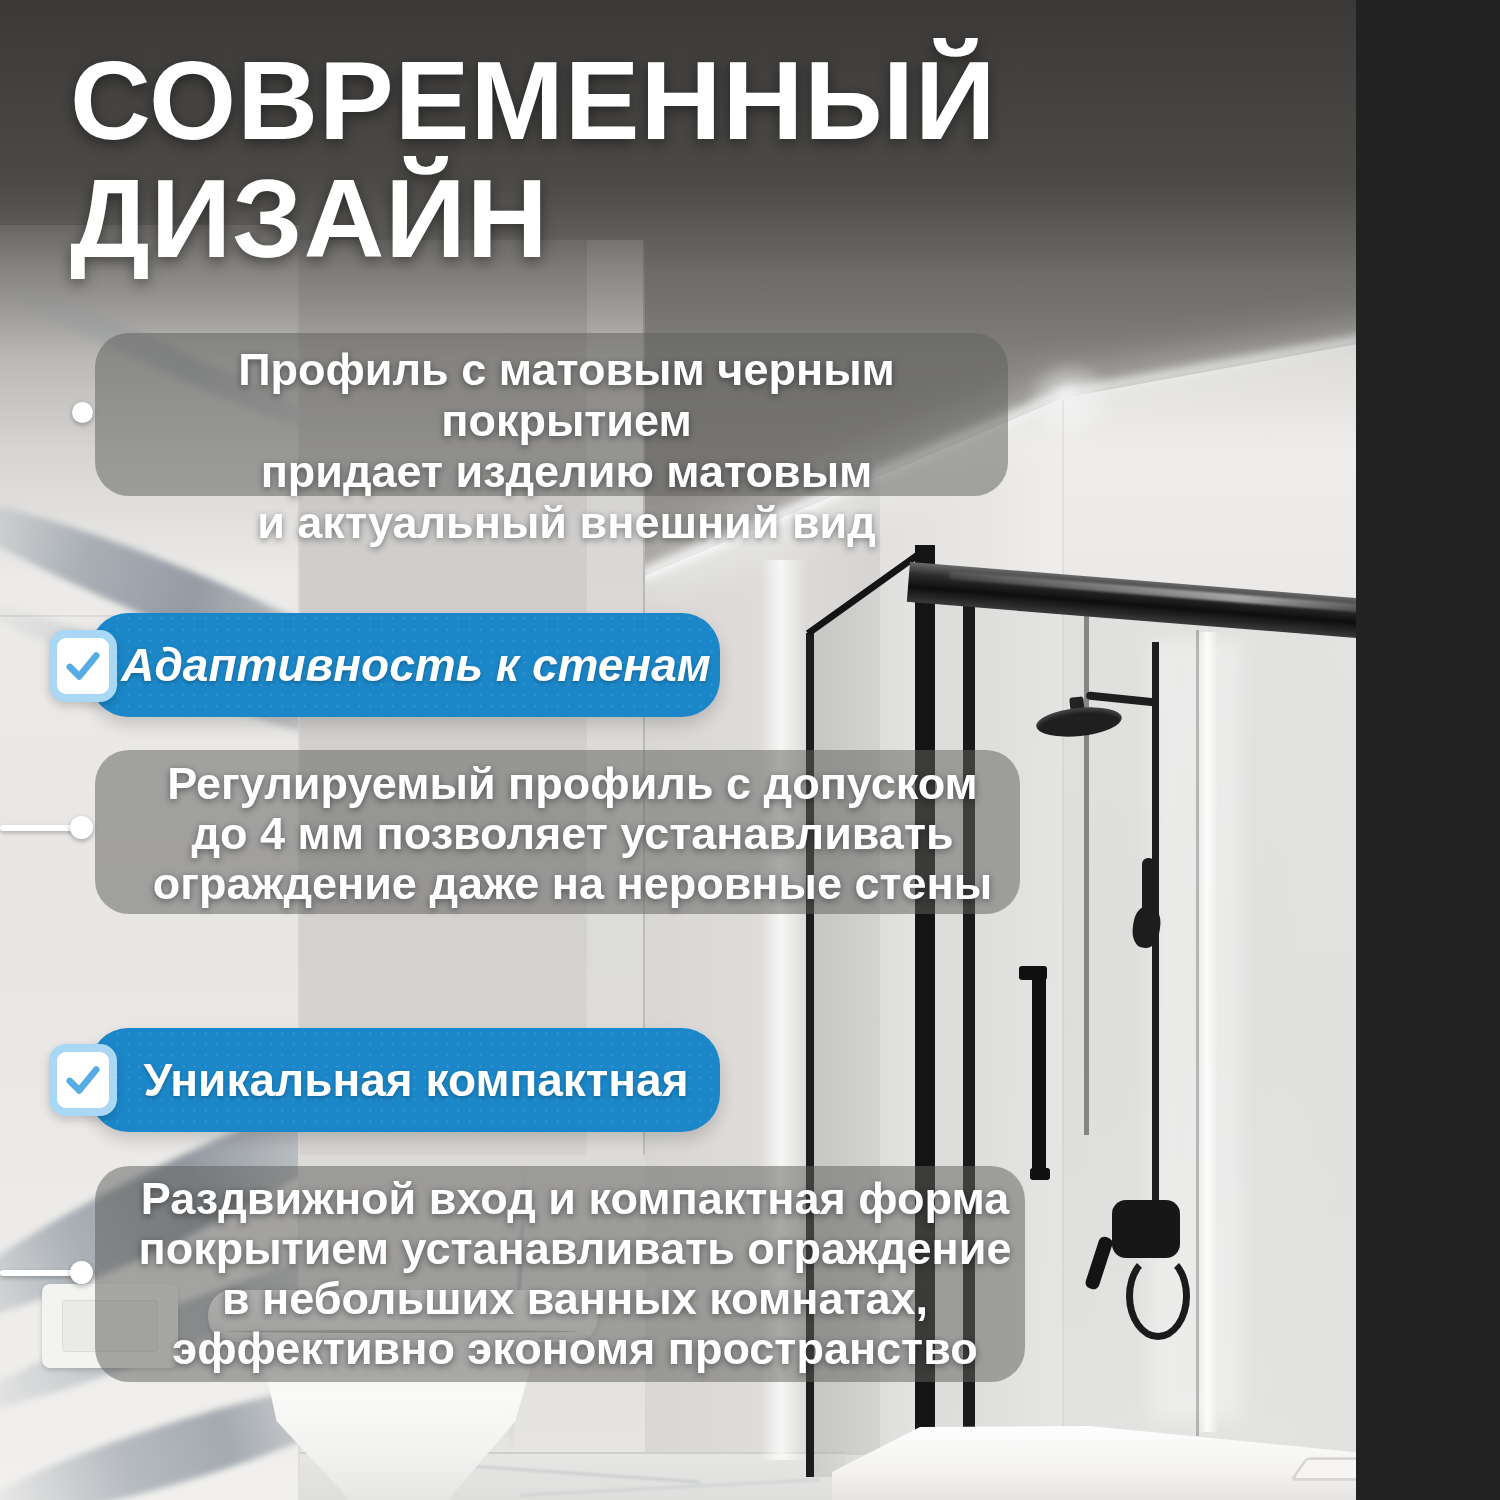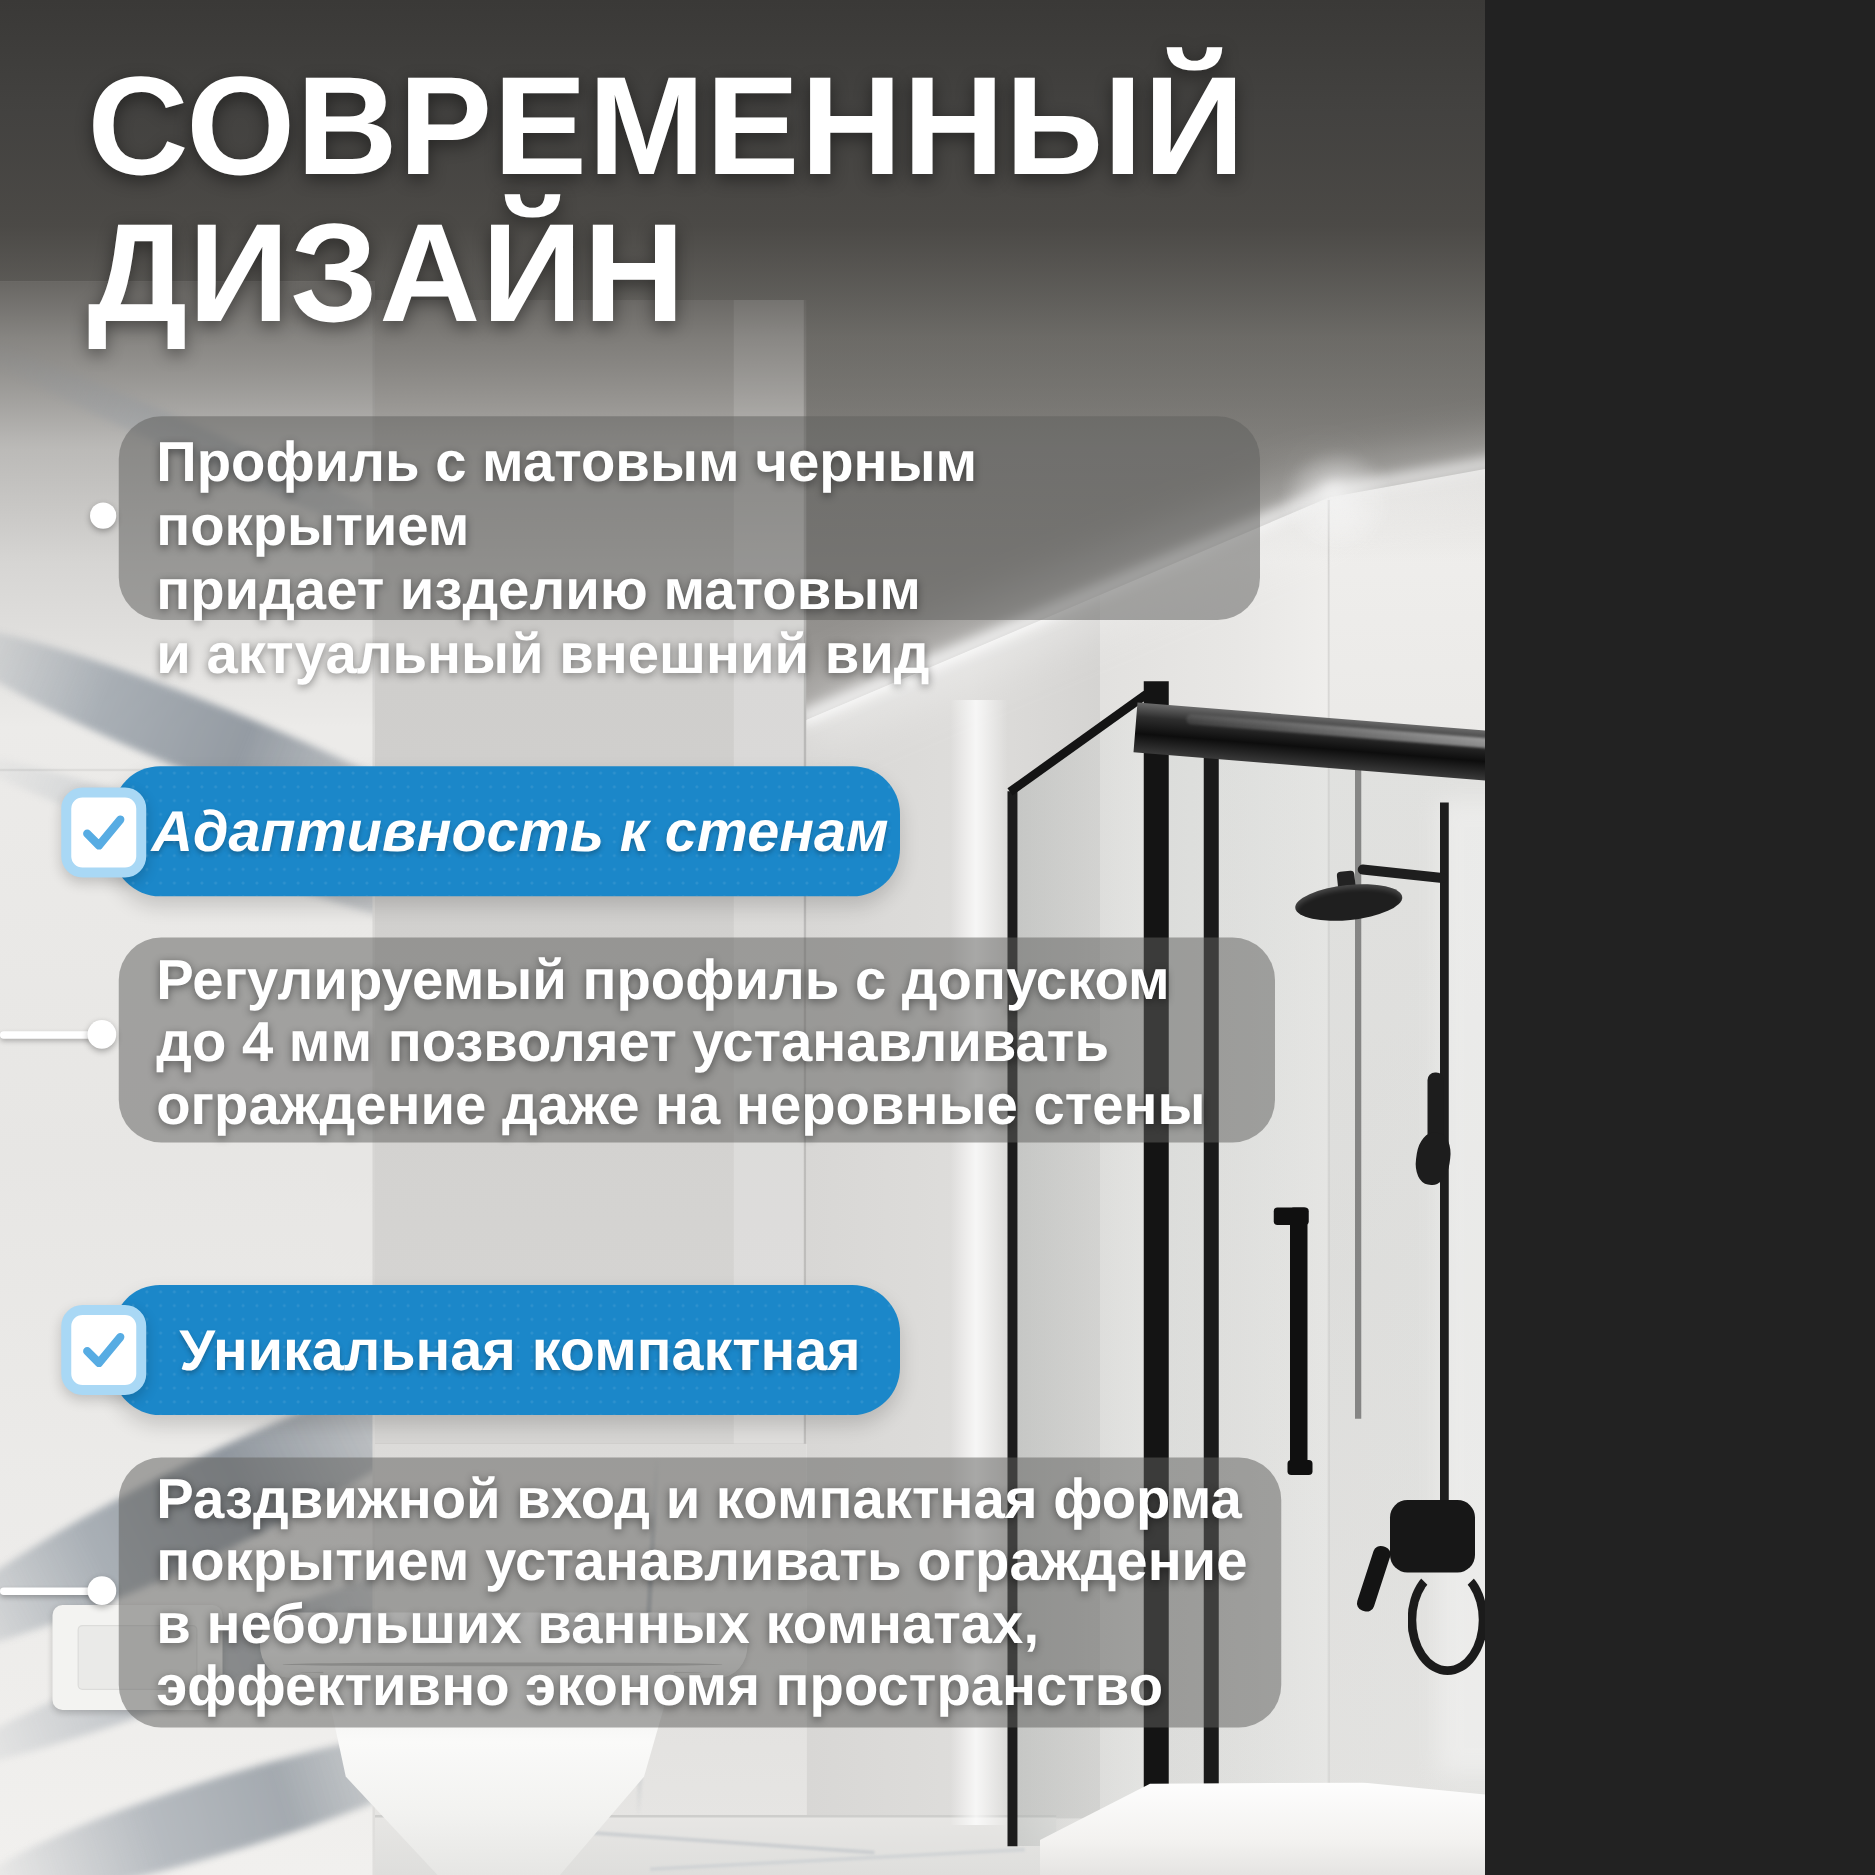--- a/index.html
+++ b/index.html
@@ -1,17 +1,17 @@
 <!DOCTYPE html>
 <html><head>
 <meta charset="utf-8">
 <style>
   html,body{margin:0;padding:0;background:#222;}
   .canvas{
-    position:relative;width:1188px;height:1500px;overflow:hidden;
+    position:relative;width:1356px;height:1500px;overflow:hidden;
     font-family:"Liberation Sans",sans-serif;background:#dadad8;
   }
   .canvas *{position:absolute;box-sizing:border-box;}
 
   
   .wall-base{left:0;top:0;width:1500px;height:1500px;
     background:linear-gradient(180deg,#8f8d8a 0%,#b9b7b4 18%,#dcdbd9 32%,#e4e3e1 60%,#eceae8 100%);}
   .ceiling{left:0;top:0;width:1500px;height:700px;
     clip-path:polygon(0 0,1500px 0,1500px 320px,1065px 398px,558px 613px,0 655px);
     background:linear-gradient(180deg,#565450 0%,#71706c 35%,#8d8b88 65%,#a3a19e 90%,#b0aeab 100%);}
@@ -111,21 +111,21 @@
   .drain{left:1298px;top:1456px;width:70px;height:26px;background:#f6f5f3;border:3px solid #d6d5d3;border-radius:5px;transform:skewX(-35deg) scaleY(.9);}
 
   .top-overlay{left:0;top:0;width:1500px;height:1500px;pointer-events:none;
     background:linear-gradient(180deg,#3a3937 0%,#434240 6%,rgba(70,68,65,.85) 12%,rgba(100,98,94,.5) 18%,rgba(140,138,134,.2) 24%,rgba(160,158,154,0) 30%);}
   .title{left:70px;top:42px;width:1100px;font-size:112px;line-height:118px;font-weight:bold;color:#fff;
     letter-spacing:1px;text-shadow:0 4px 14px rgba(0,0,0,.45);margin:0;}
   .title span{position:static;display:block;}
 
   .panel{border-radius:34px;background:rgba(95,95,93,.52);color:#fff;font-weight:bold;
     text-shadow:0 2px 7px rgba(0,0,0,.45);}
-  .panel .pline{position:static;display:block;}
+  .panel .pline{position:static;display:block;text-align:center;}
   .intro-panel{left:95px;top:333px;width:913px;height:163px;padding:11px 0 0 30px;font-size:45px;line-height:51px;}
   .bullet-dot{left:72px;top:402px;width:21px;height:21px;border-radius:50%;background:#fff;box-shadow:0 2px 5px rgba(0,0,0,.3);}
 
   .badge{left:90px;width:630px;height:104px;border-radius:38px;display:flex;align-items:center;justify-content:center;
     padding-left:22px;font-size:46px;font-weight:bold;color:#fff;box-shadow:0 8px 16px rgba(0,0,0,.16);
     text-shadow:0 2px 4px rgba(0,0,0,.25);}
   .badge::after{content:"";position:absolute;inset:0;border-radius:inherit;
     background-image:radial-gradient(rgba(255,255,255,.55) 1px,transparent 1.4px);background-size:11px 11px;opacity:.16;}
   .badge1{top:613px;}
   .badge2{top:1028px;}

